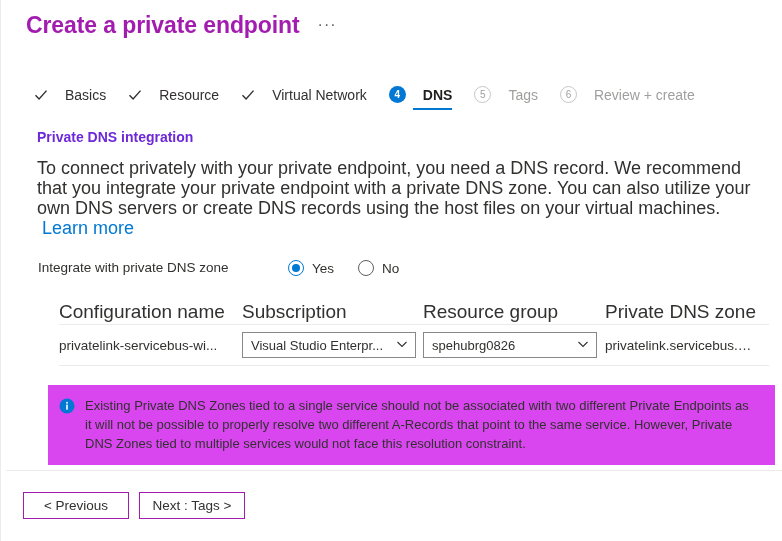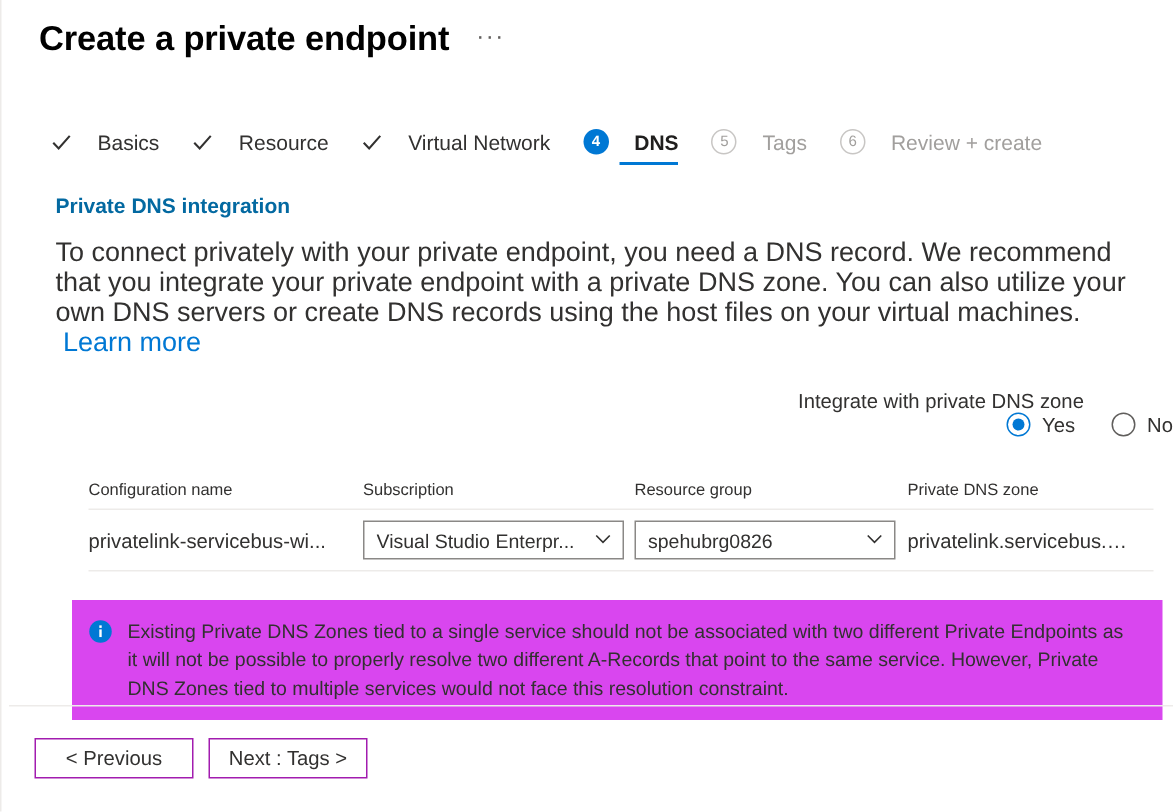--- a/index.html
+++ b/index.html
@@ -27,21 +27,21 @@
   .title-row {
     display: flex;
     align-items: center;
     padding: 12px 0 0 25px;
     height: 38px;
     box-sizing: border-box;
   }
   .page-title {
     font-size: 23px;
     font-weight: 600;
-    color: #000000;
+    color: #a21caf;
     letter-spacing: -0.1px;
     line-height: 26px;
   }
   .title-ellipsis {
     margin-left: 18px;
     font-size: 16px;
     color: #605e5c;
     letter-spacing: 1px;
     line-height: 10px;
     cursor: pointer;
@@ -108,41 +108,40 @@
   .step-badge.outline {
     border: 1px solid #c8c6c4;
     color: #a19f9d;
   }
 
   
   .section-heading {
     margin: 19px 0 0 36px;
     font-size: 14px;
     font-weight: 600;
-    color: #0369a1;
+    color: #6d28d9;
   }
   .desc {
     margin: 13px 0 0 36px;
     width: 733px;
     font-size: 18px;
     line-height: 20px;
     color: #323130;
   }
   .link {
     color: #0078d4;
     text-decoration: none;
     cursor: pointer;
   }
 
   
   .radio-row {
     display: flex;
-    align-items: flex-end;
+    align-items: flex-start;
     margin: 22px 0 0 37px;
-    flex-direction: column;
   }
   .radio-row-label {
     font-size: 13.5px;
     color: #323130;
     width: 250px;
   }
   .radio-group {
     display: flex;
     align-items: center;
     gap: 24px;
@@ -179,21 +178,21 @@
 
   
   .table {
     margin: 24px 0 0 58px;
     width: 710px;
   }
   .thead {
     display: flex;
     align-items: center;
     height: 24px;
-    font-size: 11px;
+    font-size: 19px;
     color: #323130;
   }
   .trow {
     display: flex;
     align-items: center;
     height: 40px;
     border-top: 1px solid #edebe9;
     border-bottom: 1px solid #edebe9;
     font-size: 13.5px;
     color: #323130;

